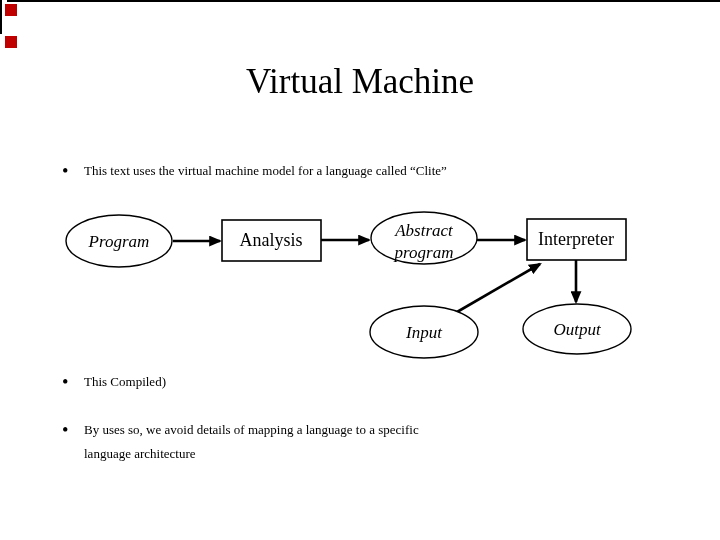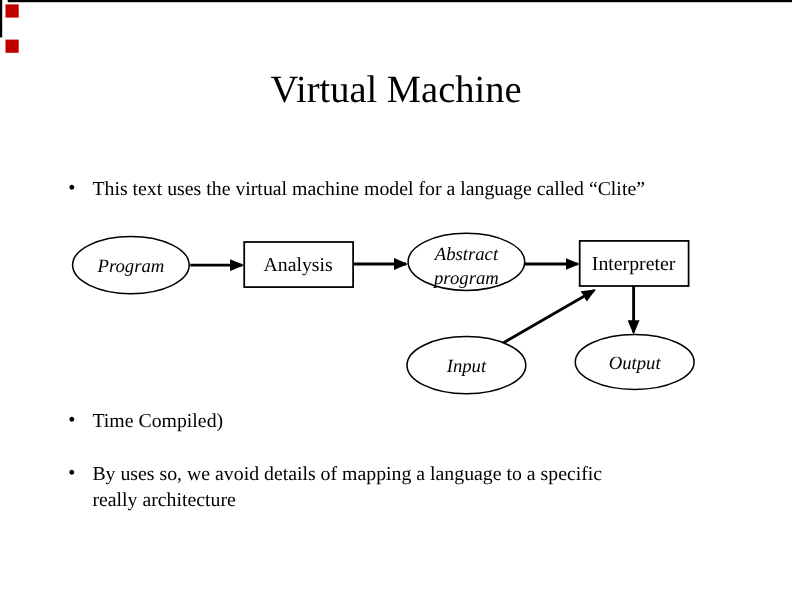--- a/index.html
+++ b/index.html
@@ -13,21 +13,21 @@
   .rule-top { position: absolute; left: 7px; top: 0; right: 0; height: 2px; background: #000; }
   .rule-left { position: absolute; left: 0; top: 0; width: 2px; height: 34px; background: #000; }
   .corner-deco { position: absolute; left: 0; top: 0; }
   .title {
     position: absolute; left: 0; top: 62px; width: 720px;
     margin: 0; font-size: 35px; font-weight: normal;
     text-align: center; letter-spacing: 0px; line-height: 1.15;
   }
   .bullet { position: absolute; display: flex; align-items: flex-start; }
   .bullet .glyph { flex: none; width: 22px; font-size: 18.5px; line-height: 24px; }
-  .bullet .lines { font-size: 18px; line-height: 24px; }
+  .bullet .lines { font-size: 13px; line-height: 24px; }
   .bullet .lines span { display: block; white-space: pre; }
   .bullet-1 { left: 62px; top: 159px; }
   .bullet-2 { left: 62px; top: 370px; }
   .bullet-3 { left: 62px; top: 418px; }
   .diagram { position: absolute; left: 55px; top: 205px; }
   .diagram .shape { fill: #ffffff; stroke: #000000; }
   .diagram ellipse.shape { stroke-width: 1.4; }
   .diagram rect.shape { stroke-width: 1.6; }
   .diagram .edge { stroke: #000000; stroke-width: 2.6; fill: none; }
   .diagram text {
@@ -87,25 +87,25 @@
     <ellipse class="shape" cx="369" cy="127" rx="54" ry="26"></ellipse>
     <text class="node-label-italic" x="369" y="133">Input</text>
 
     <ellipse class="shape" cx="522" cy="124" rx="54" ry="25"></ellipse>
     <text class="node-label-italic" x="522" y="130">Output</text>
   </svg>
 
   <div class="bullet bullet-2">
     <span class="glyph">•</span>
     <div class="lines">
-      <span>Time Compiled)</span>
+      <span>This Compiled)</span>
     </div>
   </div>
 
   <div class="bullet bullet-3">
     <span class="glyph">•</span>
     <div class="lines">
       <span>By uses so, we avoid details of mapping a language to a specific</span>
-      <span>really architecture</span>
+      <span>language architecture</span>
     </div>
   </div>
 
 </div>
 
 </body></html>

